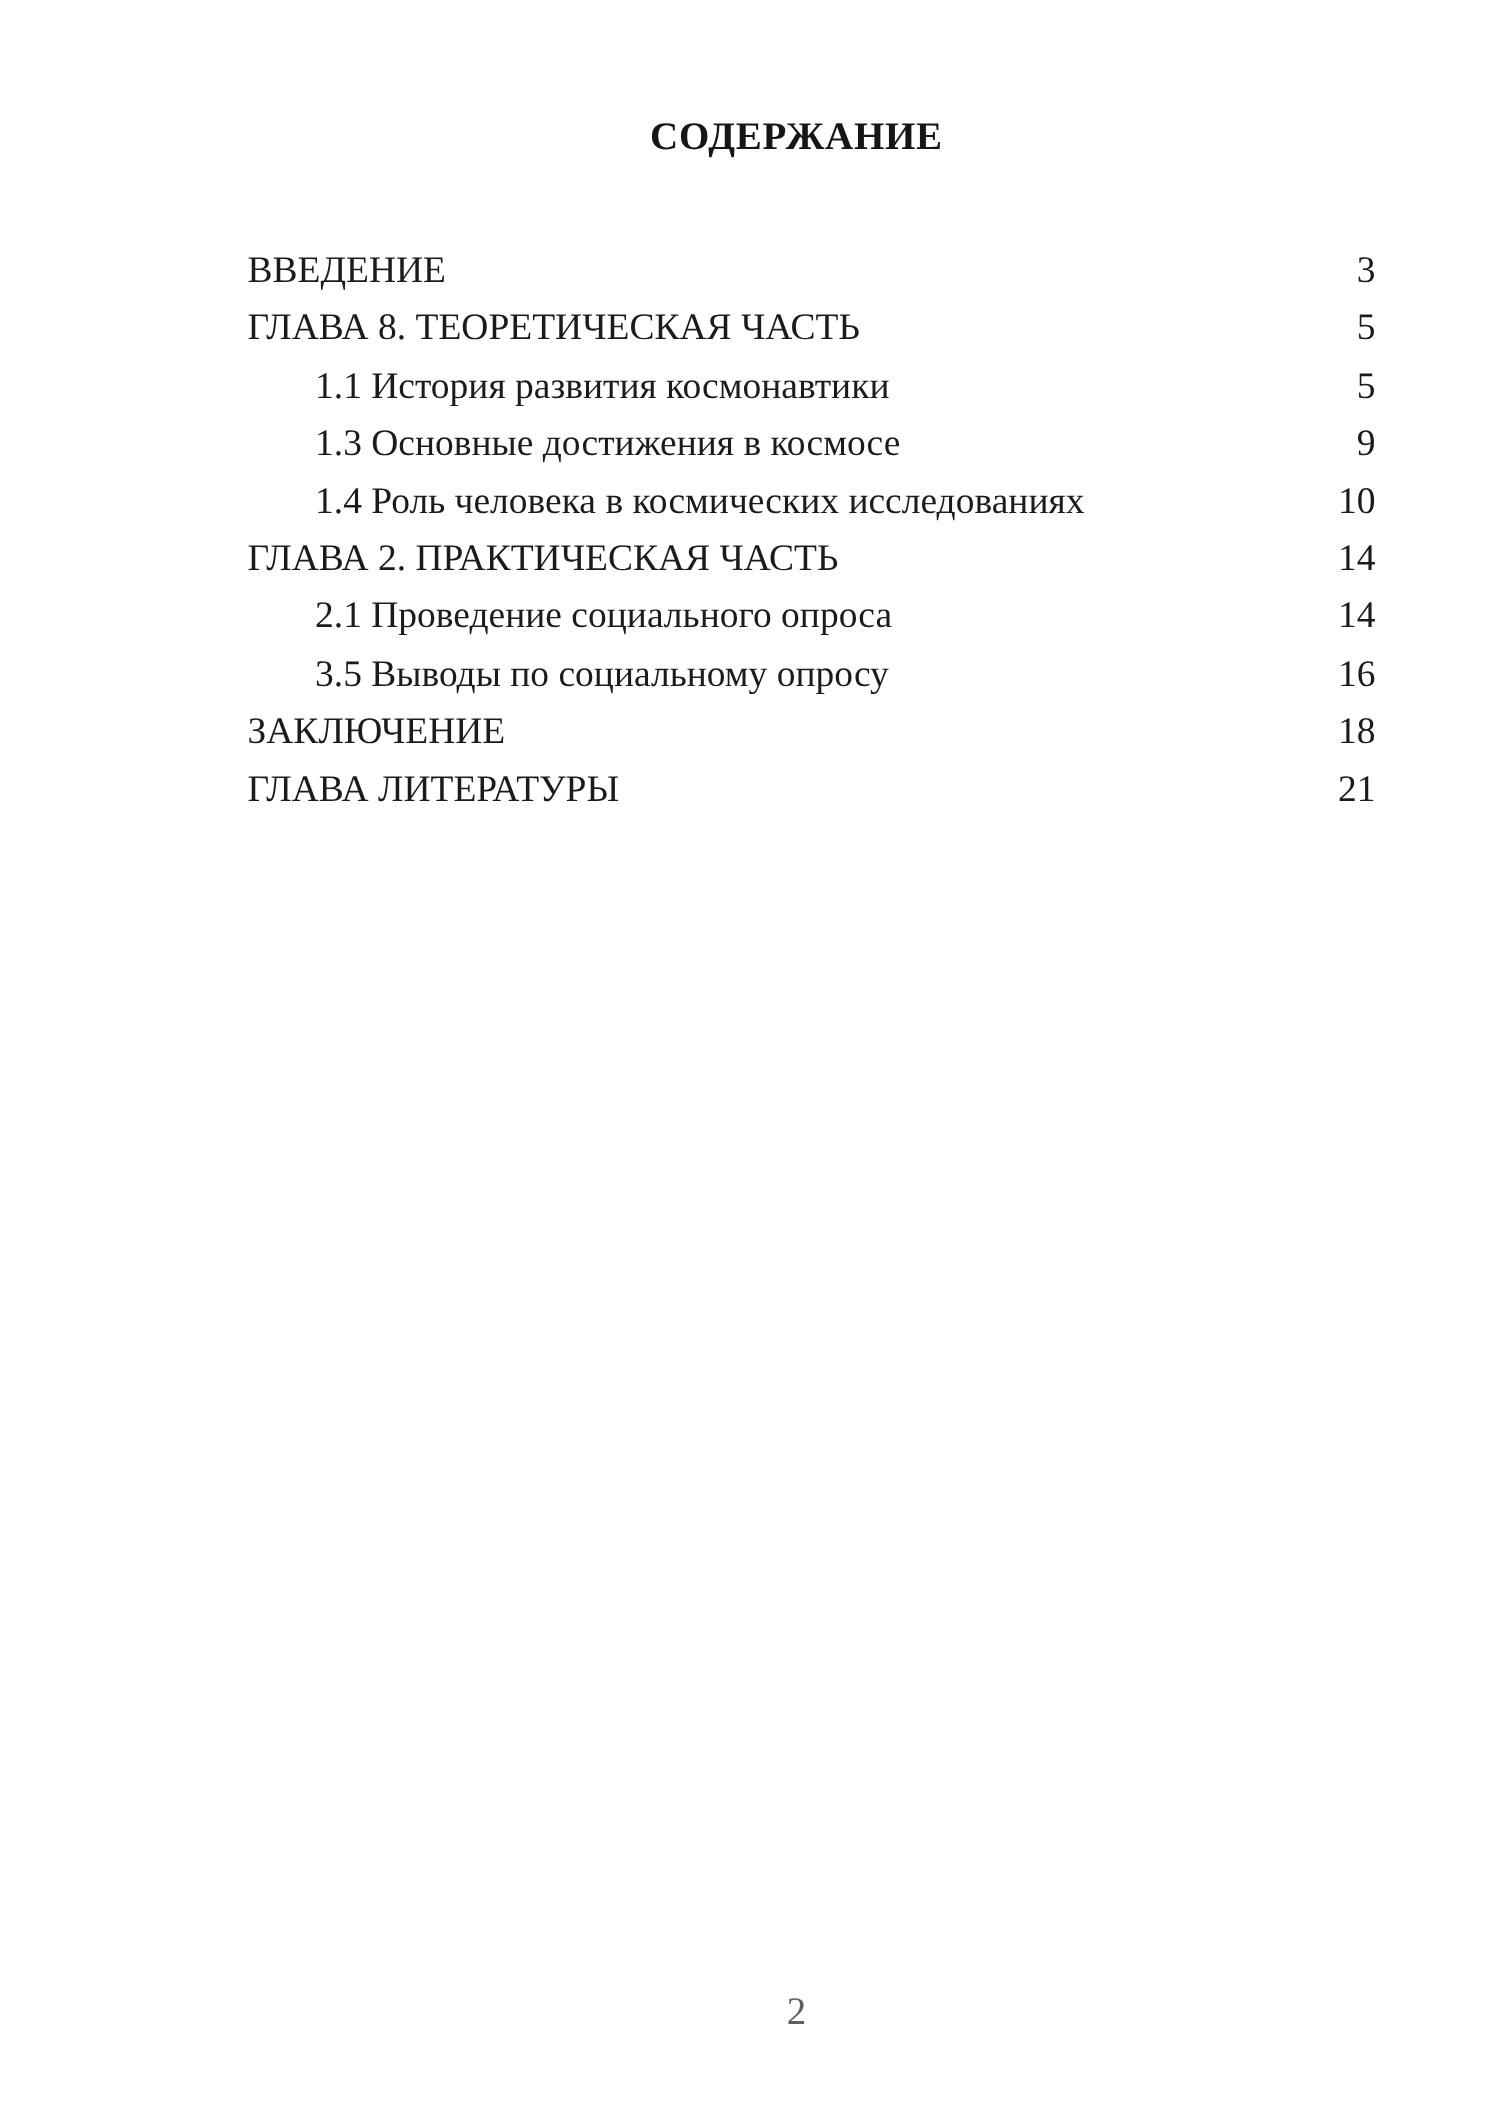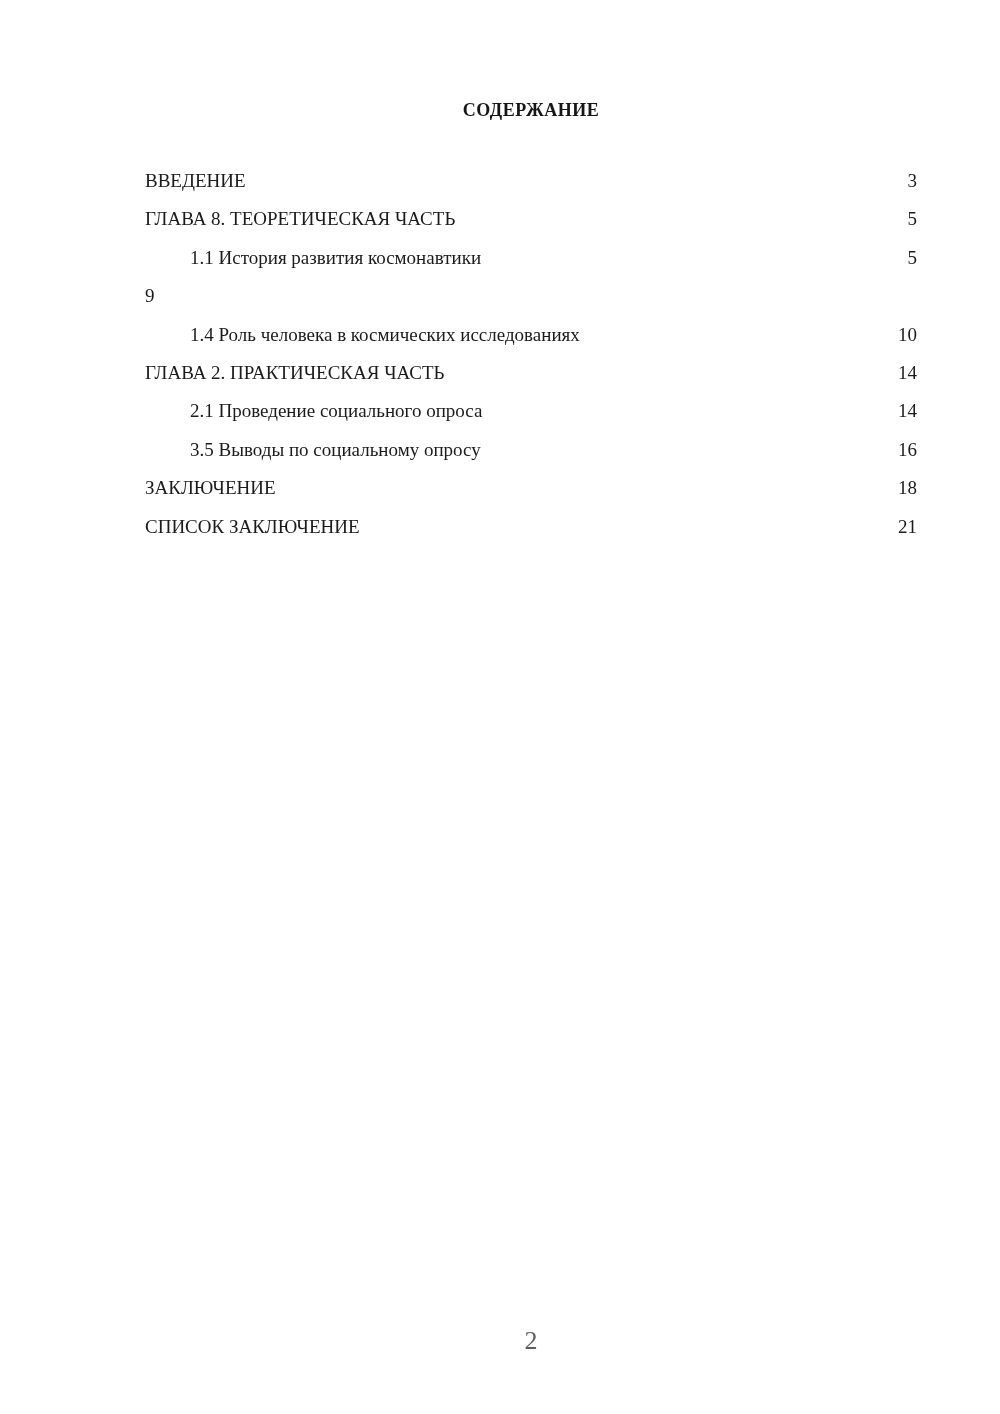--- a/index.html
+++ b/index.html
@@ -19,43 +19,44 @@
   
   .content {
     position: absolute;
     left: 145px;
     right: 83px;
     top: 0;
     bottom: 0;
   }
   .doc-title {
     position: absolute;
-    top: 100px;
+    top: 76px;
     left: 0;
     right: 0;
     margin: 0;
     text-align: center;
-    font-size: 18px;
+    font-size: 26px;
     font-weight: bold;
     letter-spacing: 0.5px;
     color: #161616;
   }
   .toc {
     position: absolute;
     top: 162px;
     left: 0;
     right: 0;
   }
   .toc-row {
     display: flex;
     justify-content: space-between;
     align-items: baseline;
-    font-size: 19px;
+    font-size: 25px;
     line-height: 38.4px;
     white-space: nowrap;
+    margin-left: 20px;
   }
   .toc-row .toc-label {
     text-align: left;
   }
   .toc-row .toc-page {
     text-align: right;
   }
   .toc-row.indent .toc-label {
     padding-left: 45px;
   }
@@ -89,20 +90,21 @@
         <span class="toc-page">5</span>
       </div>
 
       <div class="toc-row indent">
         <span class="toc-label">1.1 История развития космонавтики</span>
         <span class="toc-page">5</span>
       </div>
 
 
       <div class="toc-row indent">
+        <span class="toc-label">1.3 Основные достижения в космосе</span>
         <span class="toc-page">9</span>
       </div>
 
       <div class="toc-row indent">
         <span class="toc-label">1.4 Роль человека в космических исследованиях</span>
         <span class="toc-page">10</span>
       </div>
 
       <div class="toc-row">
         <span class="toc-label">ГЛАВА 2. ПРАКТИЧЕСКАЯ ЧАСТЬ</span>
@@ -118,21 +120,21 @@
         <span class="toc-label">3.5 Выводы по социальному опросу</span>
         <span class="toc-page">16</span>
       </div>
 
       <div class="toc-row">
         <span class="toc-label">ЗАКЛЮЧЕНИЕ</span>
         <span class="toc-page">18</span>
       </div>
 
       <div class="toc-row">
-        <span class="toc-label">СПИСОК ЗАКЛЮЧЕНИЕ</span>
+        <span class="toc-label">ГЛАВА ЛИТЕРАТУРЫ</span>
         <span class="toc-page">21</span>
       </div>
 
     </div>
 
     <div class="footer-page-num">2</div>
 
   </div>
 </div>
 

